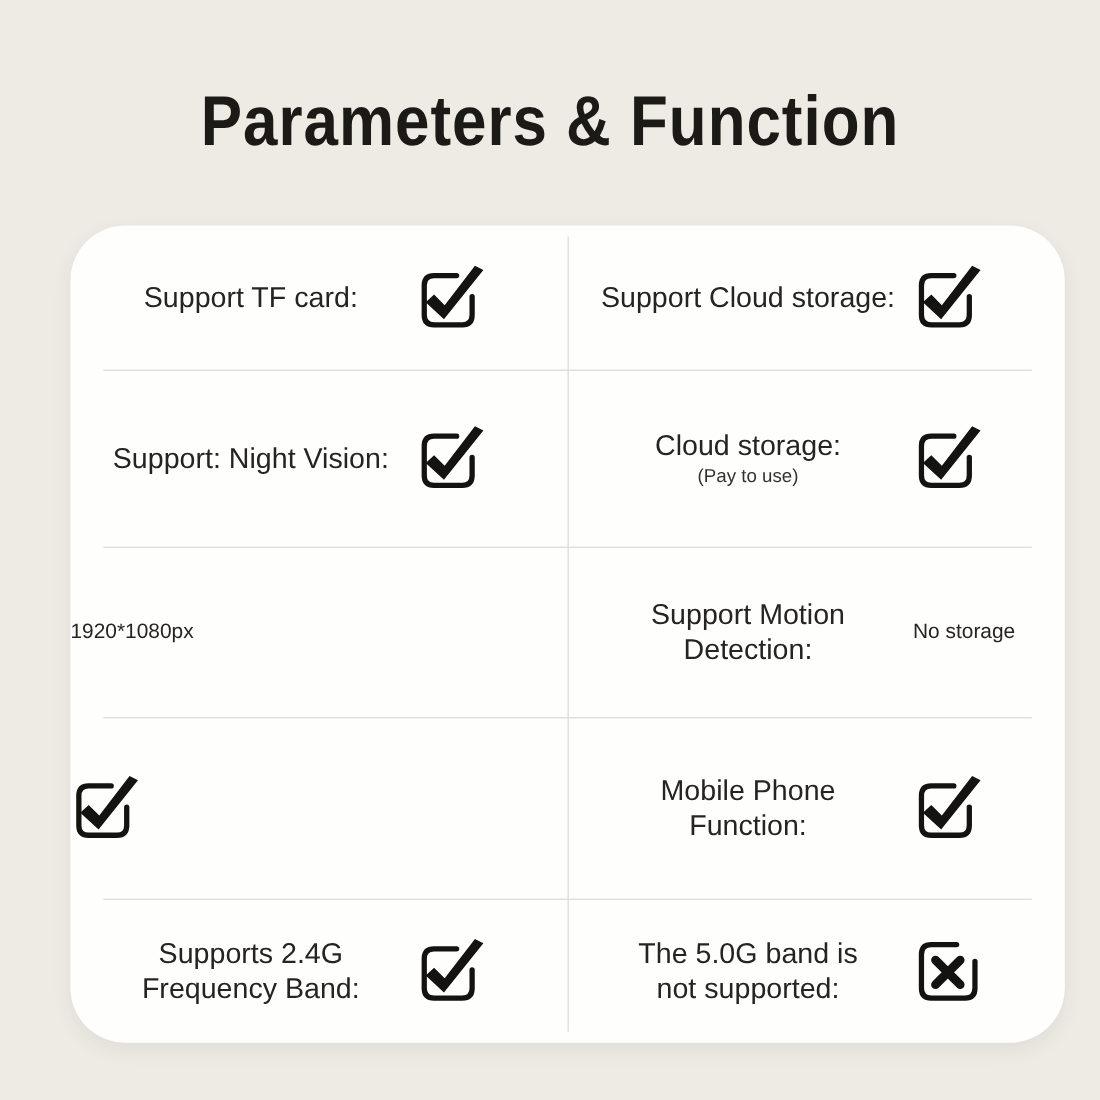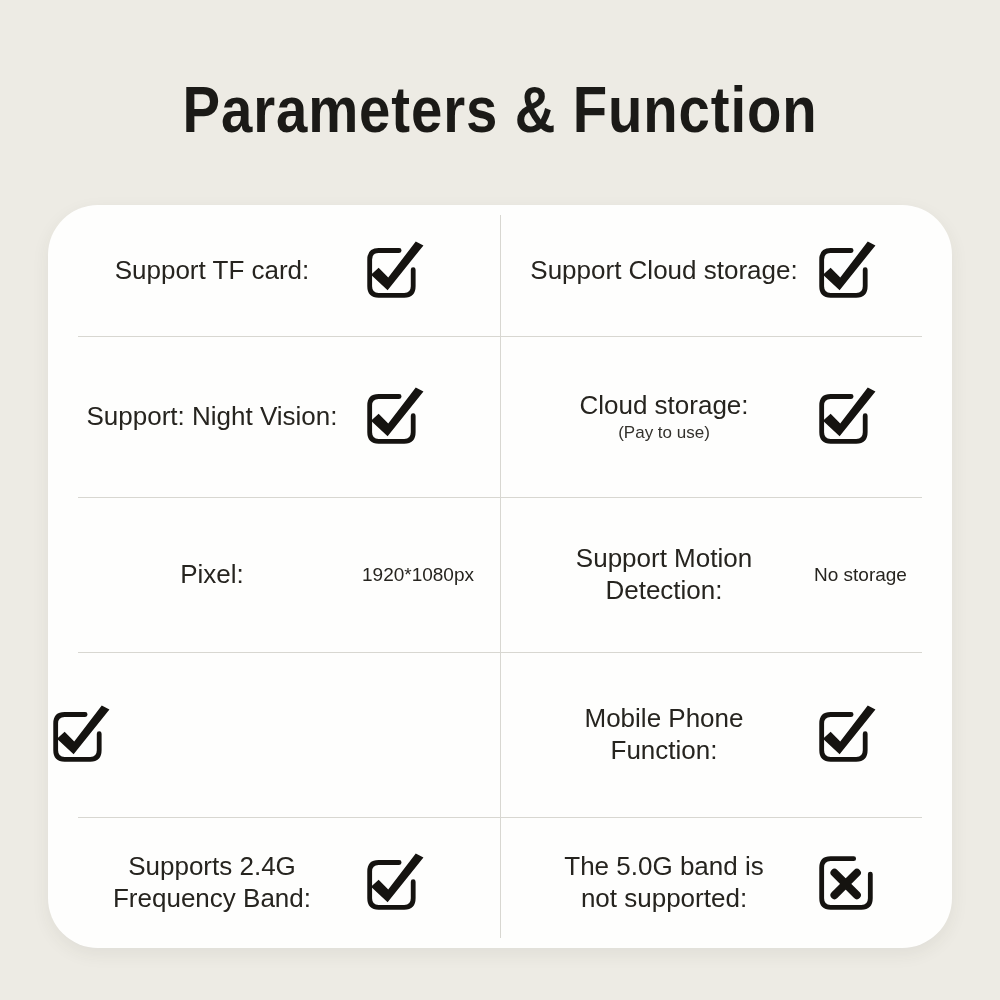--- a/index.html
+++ b/index.html
@@ -10,21 +10,21 @@
     color:#24221e;
   }
   .page-title{
     position:absolute;top:78px;left:0;width:1000px;
     text-align:center;font-size:64px;font-weight:bold;line-height:1;
     letter-spacing:1px;color:#1b1a17;
     transform:scaleX(0.88);transform-origin:50% 50%;
     white-space:nowrap;
   }
   .card{
-    position:absolute;left:48px;top:205px;width:904px;height:743px;
+    position:absolute;left:64px;top:205px;width:904px;height:743px;
     background:#fefefd;border-radius:50px;
     box-shadow:0 6px 18px rgba(60,55,40,0.07);
     display:grid;
     grid-template-columns:1fr 1fr;
     grid-template-rows:131px 161px 155px 165px 131px;
   }
   .hline{position:absolute;left:30px;right:30px;height:1px;background:#d8d7d1;}
   .hline.h1{top:131px}.hline.h2{top:292px}.hline.h3{top:447px}.hline.h4{top:612px}
   .vline{position:absolute;left:50%;top:10px;bottom:10px;width:1px;background:#d8d7d1;}
   .cell{display:flex;align-items:center;min-width:0;}
@@ -98,23 +98,20 @@
       <div class="sub">(Pay to use)</div>
     </div>
     <div class="slot">
       <svg class="icon" viewBox="0 0 100 100">
           <use href="#icon-check"></use>
         </svg>
     </div>
   </div>
 
   <div class="cell">
-    <div class="label">
-      <div class="l1">Pixel:</div>
-    </div>
     <div class="slot">
       <span class="val">1920*1080px</span>
     </div>
   </div>
   <div class="cell">
     <div class="label">
       <div class="l1">Support Motion</div>
       <div class="l2">Detection:</div>
     </div>
     <div class="slot">

